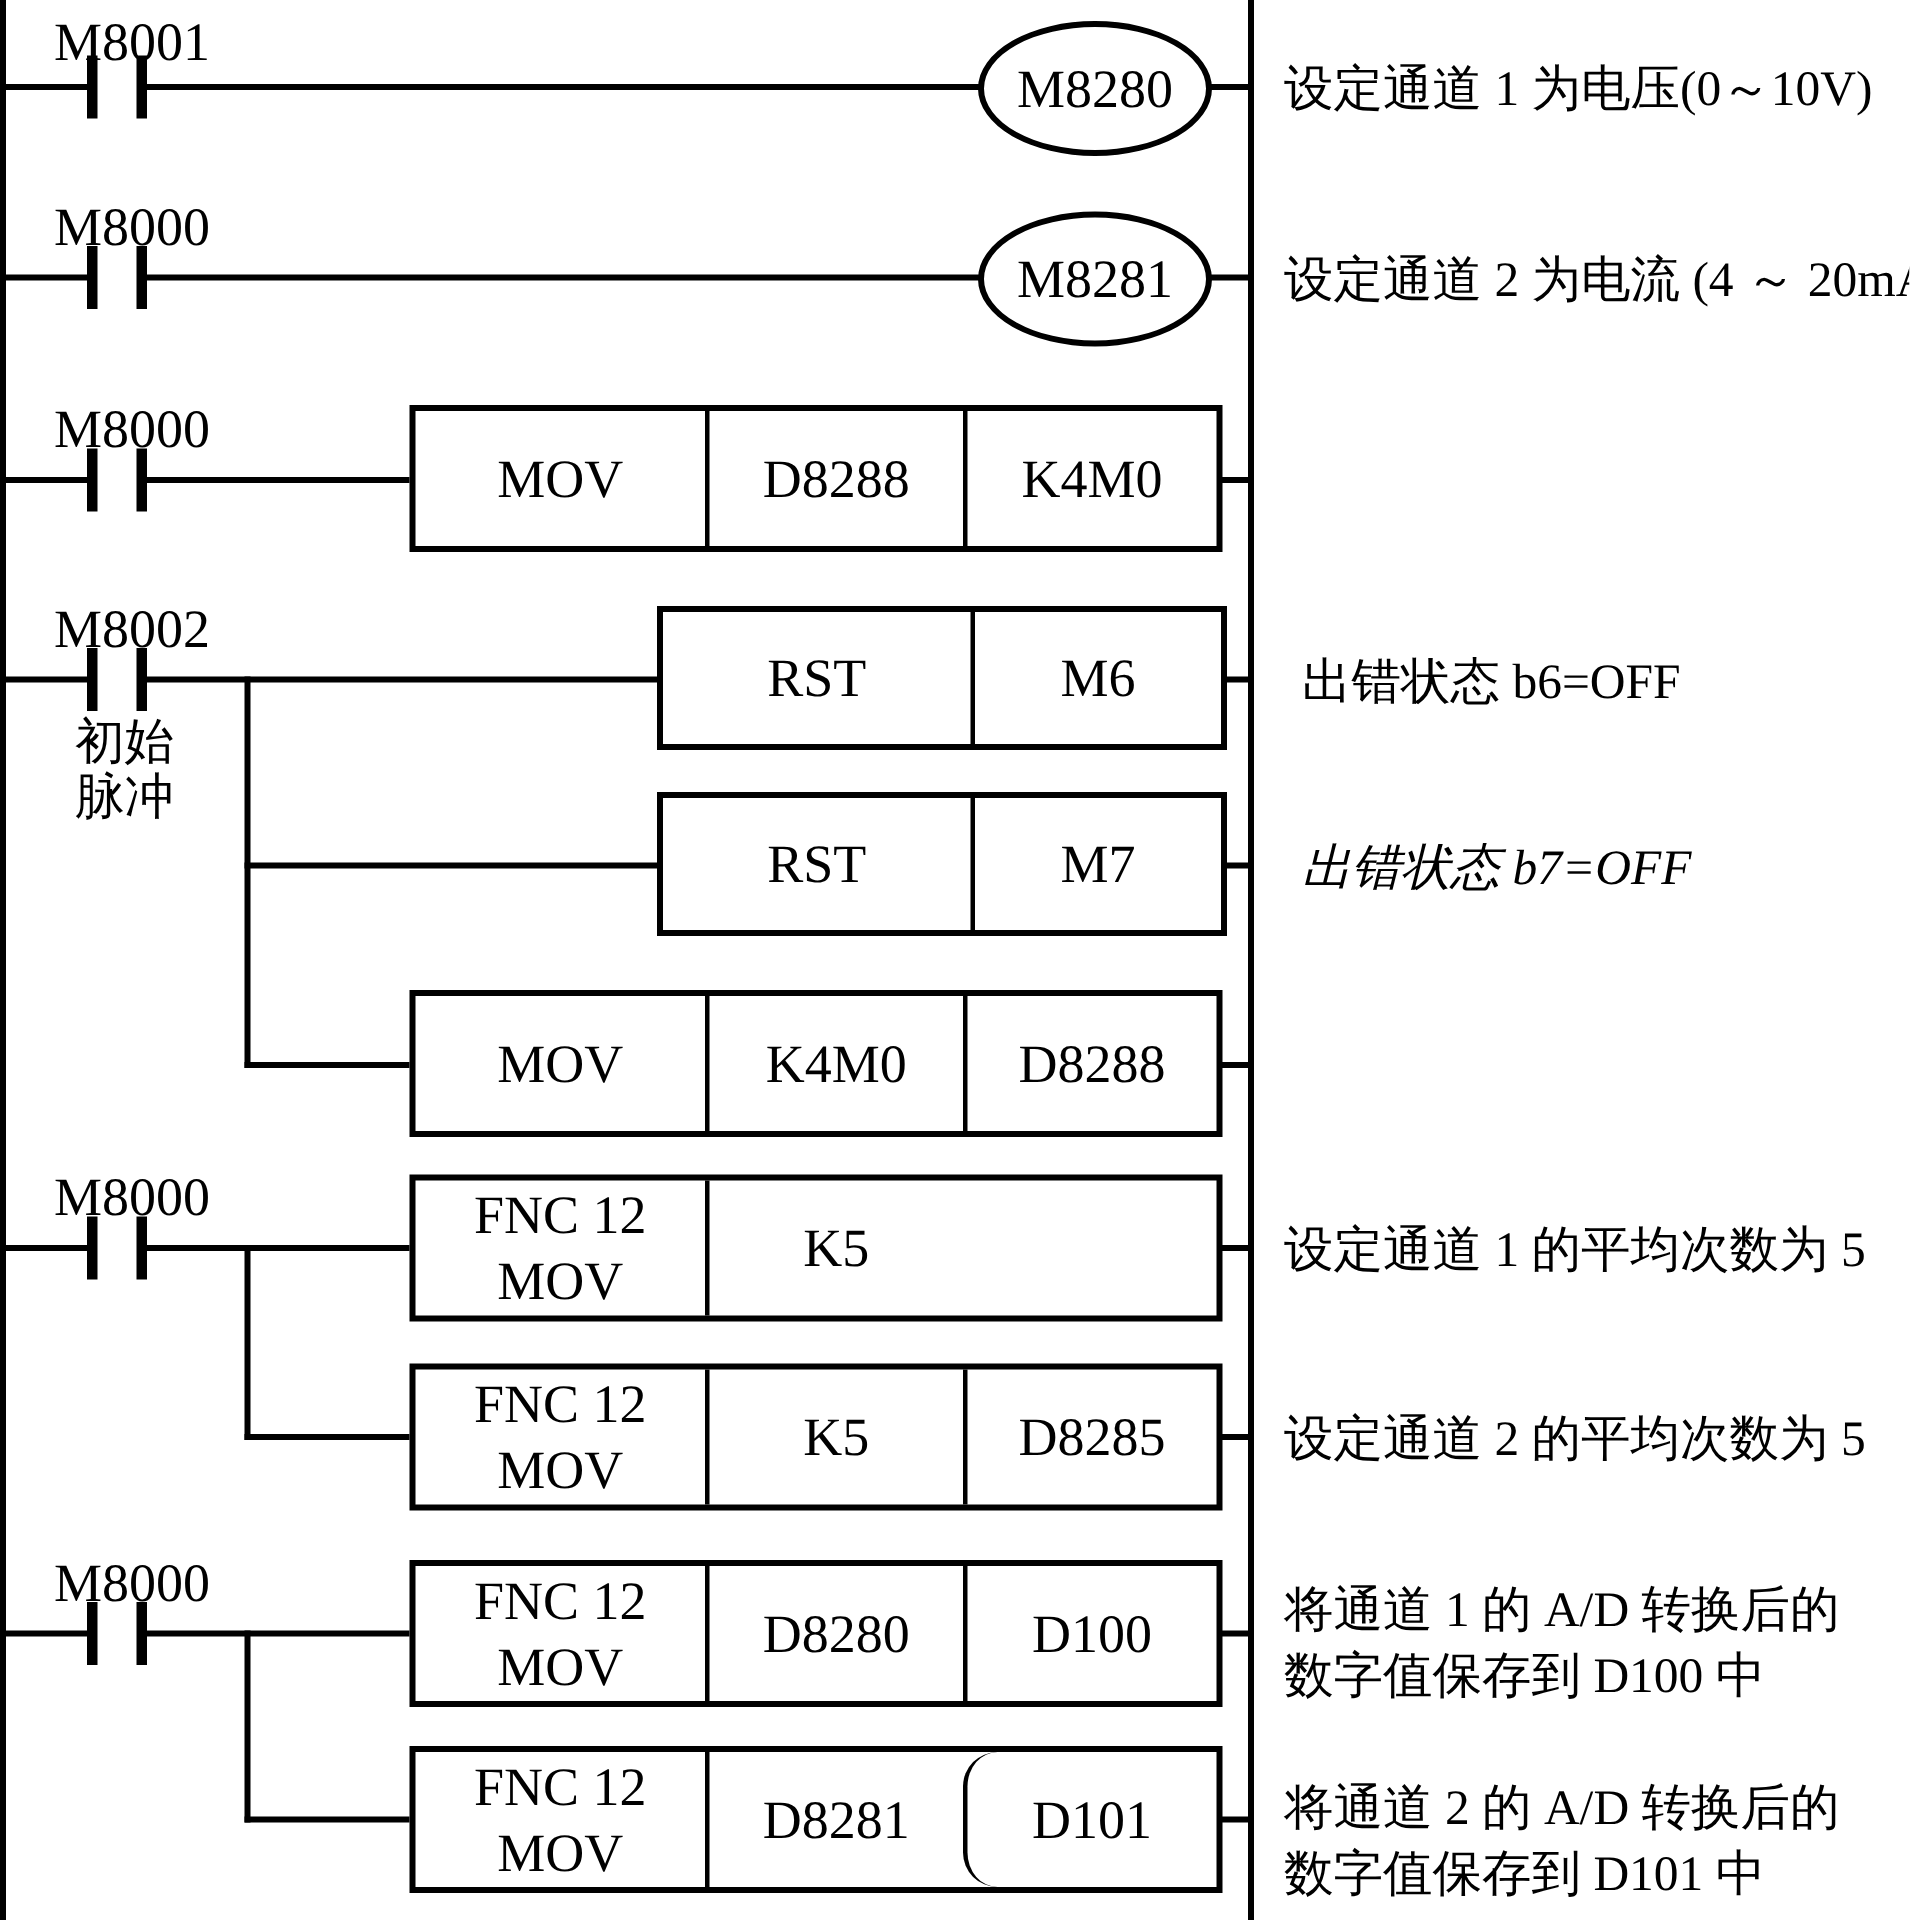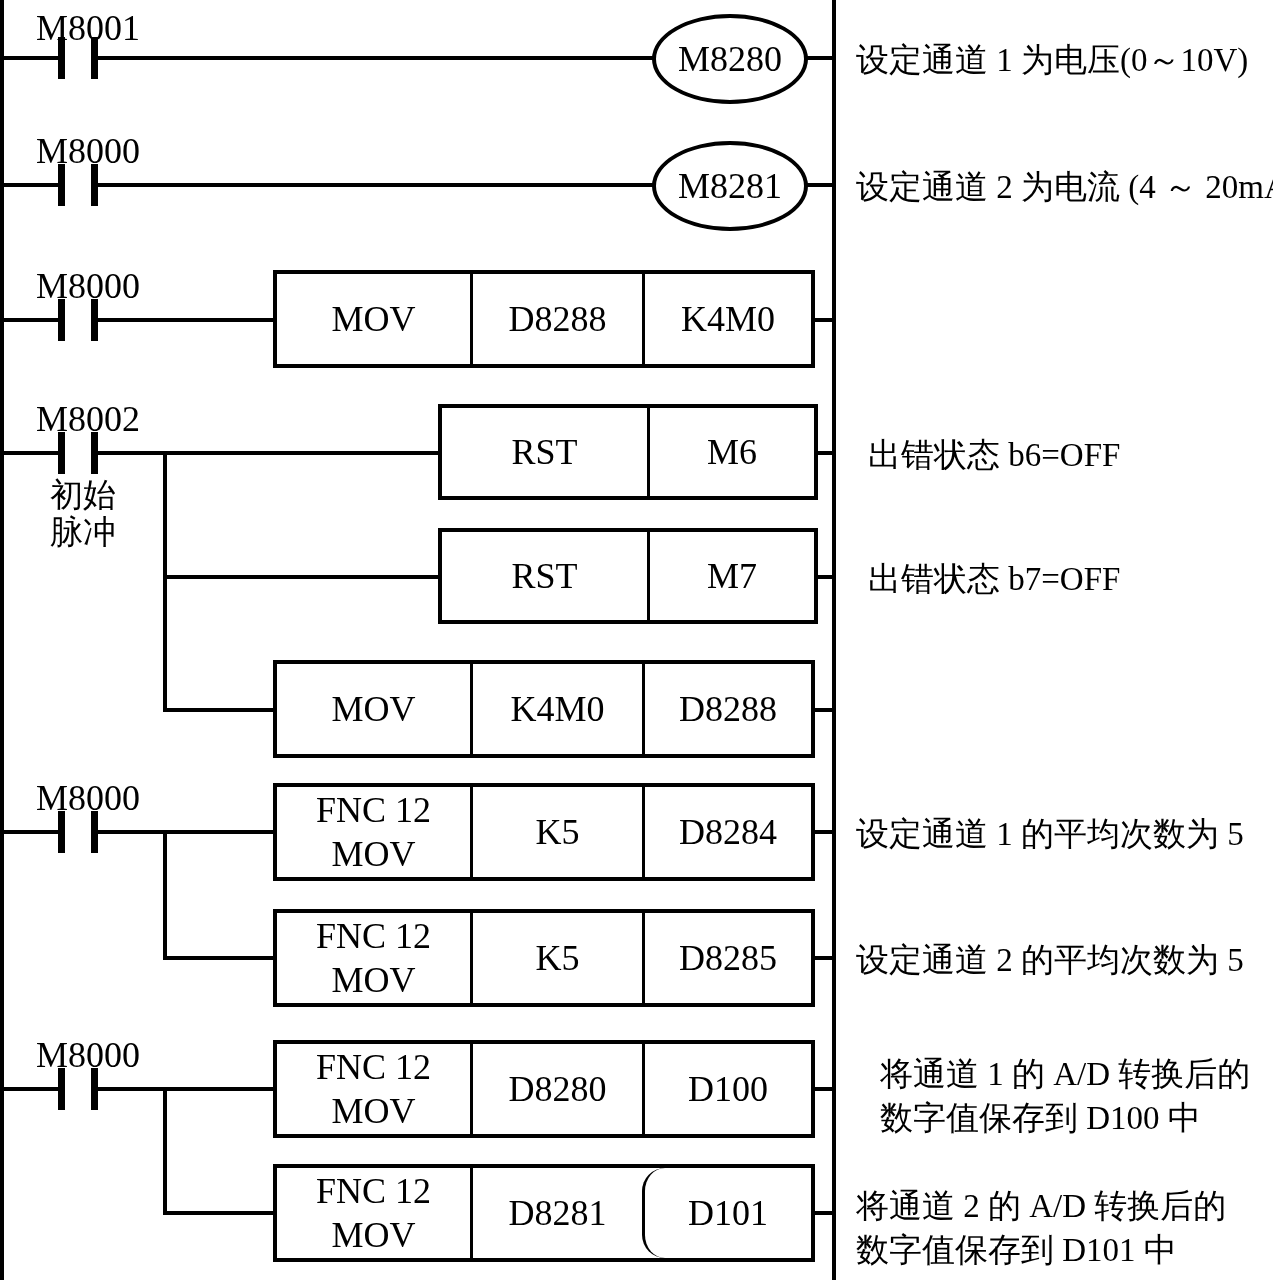--- a/index.html
+++ b/index.html
@@ -82,21 +82,21 @@
     </div>
     <div class="hl" style="left:816px;top:451px;width:20px;"></div>
     <div class="cmt" style="left:868px;top:433px;">出错状态 b6=OFF</div>
 
     <div class="hl" style="left:163px;top:575px;width:277px;"></div>
     <div class="box" style="left:438px;top:528px;width:380px;height:96px;">
       <div class="cell" style="width:205px;">RST</div>
       <div class="cell" style="flex:1;">M7</div>
     </div>
     <div class="hl" style="left:816px;top:575px;width:20px;"></div>
-    <div class="cmt" style="left:868px;top:557px;">出错状态 b7=OFF</div>
+    <div class="cmt" style="left:868px;top:557px;font-style:italic;">出错状态 b7=OFF</div>
 
     <div class="hl" style="left:163px;top:708px;width:112px;"></div>
     <div class="box" style="left:273px;top:660px;width:542px;height:98px;">
       <div class="cell" style="width:193px;">MOV</div>
       <div class="cell" style="width:169px;">K4M0</div>
       <div class="cell" style="flex:1;">D8288</div>
     </div>
     <div class="hl" style="left:813px;top:708px;width:23px;"></div>
   </div>
 
@@ -107,21 +107,20 @@
     <div class="cbar" style="left:91px;top:811px;"></div>
     <div class="hl" style="left:98px;top:830px;width:177px;"></div>
     <div class="vl" style="left:163px;top:830px;height:130px;"></div>
 
     <div class="box" style="left:273px;top:783px;width:542px;height:98px;">
       <div class="cell" style="width:193px;">
         <div>FNC 12</div>
         <div>MOV</div>
       </div>
       <div class="cell" style="width:169px;">K5</div>
-      <div class="cell" style="flex:1;">D8284</div>
     </div>
     <div class="hl" style="left:813px;top:830px;width:23px;"></div>
     <div class="cmt" style="left:856px;top:812px;">设定通道 1 的平均次数为 5</div>
 
     <div class="hl" style="left:163px;top:956px;width:112px;"></div>
     <div class="box" style="left:273px;top:909px;width:542px;height:98px;">
       <div class="cell" style="width:193px;">
         <div>FNC 12</div>
         <div>MOV</div>
       </div>
@@ -142,21 +141,21 @@
 
     <div class="box" style="left:273px;top:1040px;width:542px;height:98px;">
       <div class="cell" style="width:193px;">
         <div>FNC 12</div>
         <div>MOV</div>
       </div>
       <div class="cell" style="width:169px;">D8280</div>
       <div class="cell" style="flex:1;">D100</div>
     </div>
     <div class="hl" style="left:813px;top:1087px;width:23px;"></div>
-    <div class="cmt" style="left:856px;top:1052px;margin-left:24px;">
+    <div class="cmt" style="left:856px;top:1052px;">
       <div>将通道 1 的 A/D 转换后的</div>
       <div>数字值保存到 D100 中</div>
     </div>
 
     <div class="hl" style="left:163px;top:1211px;width:112px;"></div>
     <div class="box" style="left:273px;top:1164px;width:542px;height:98px;">
       <div class="cell" style="width:193px;">
         <div>FNC 12</div>
         <div>MOV</div>
       </div>

